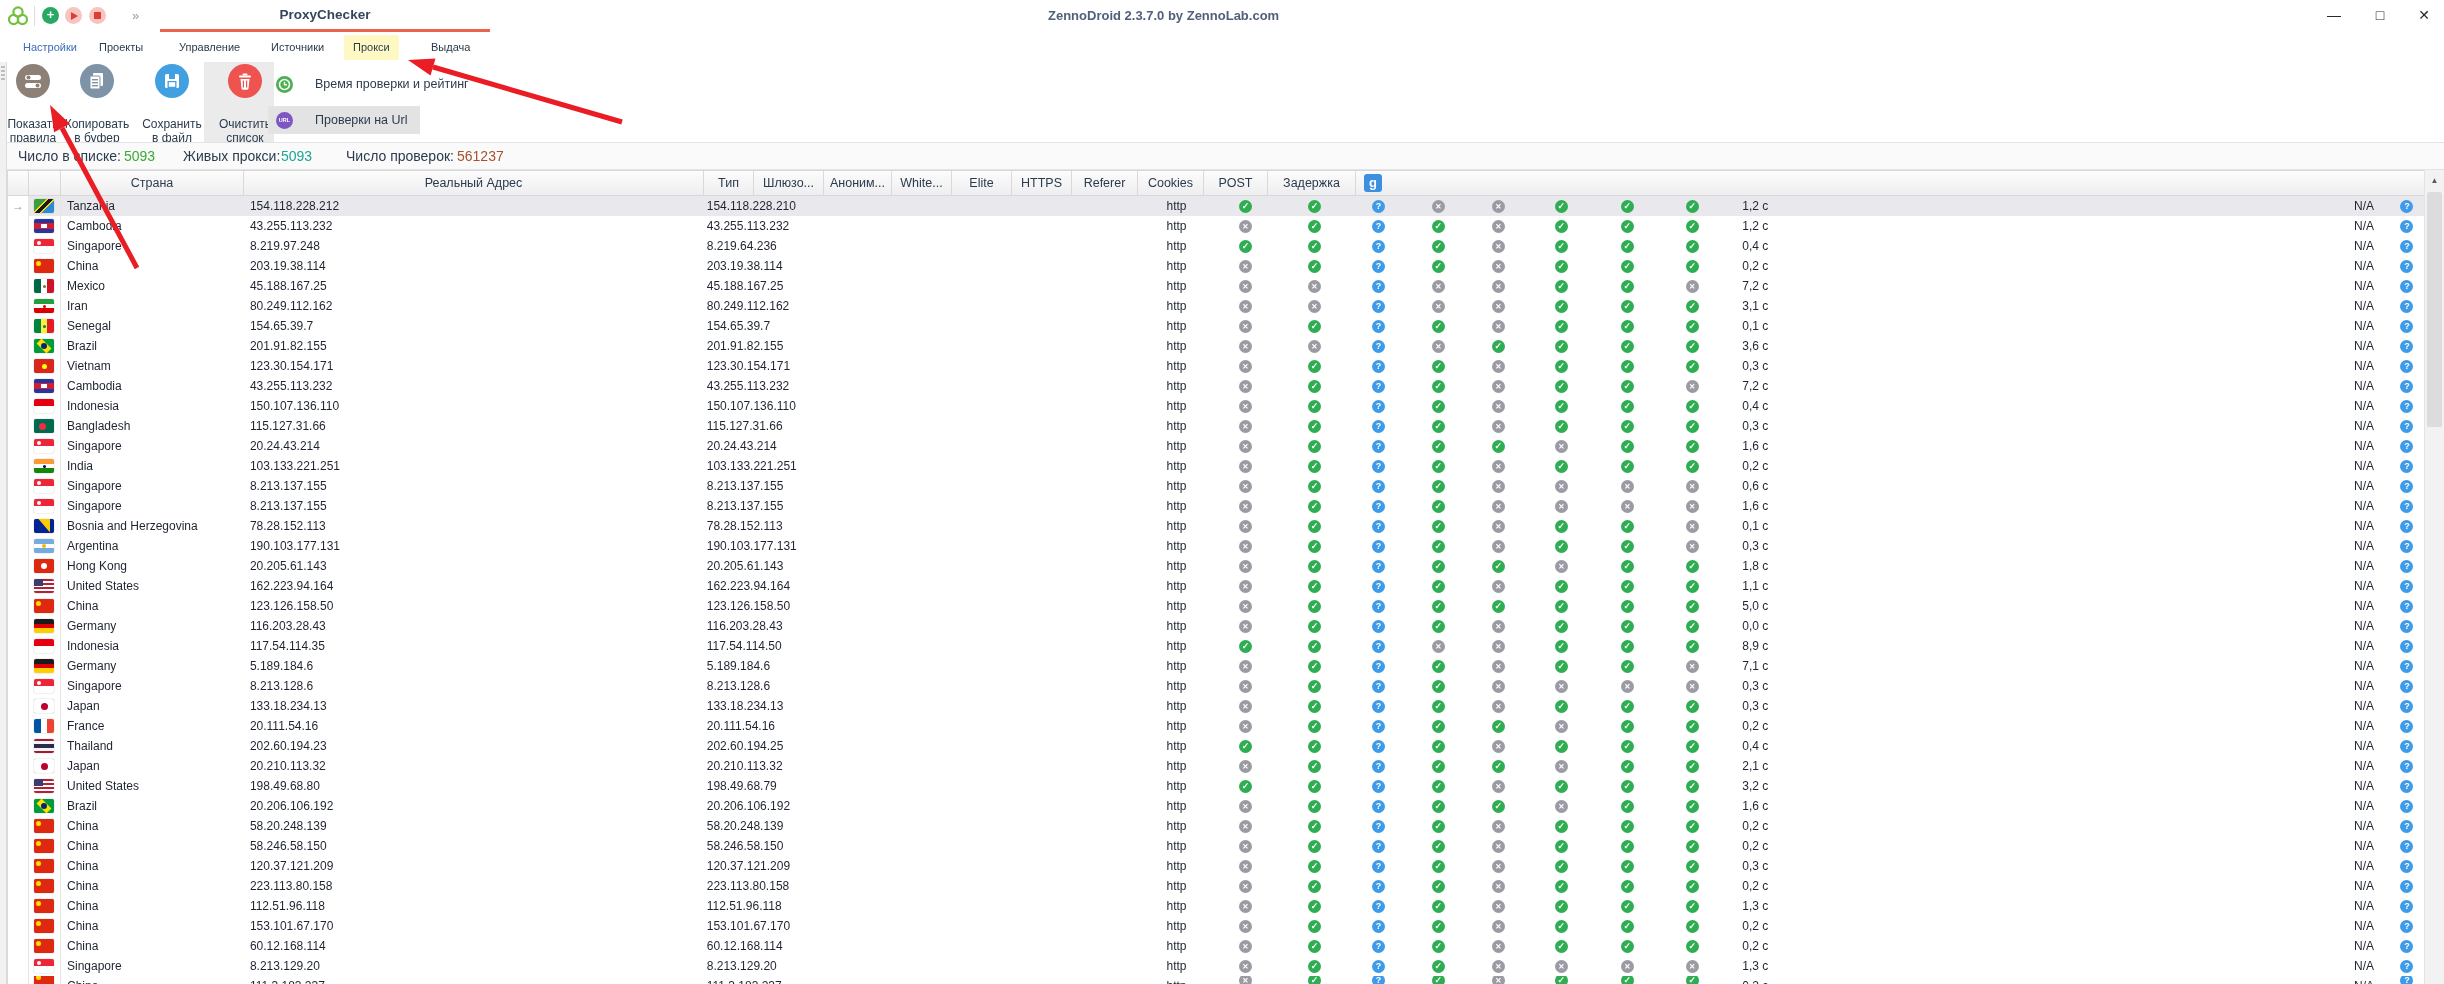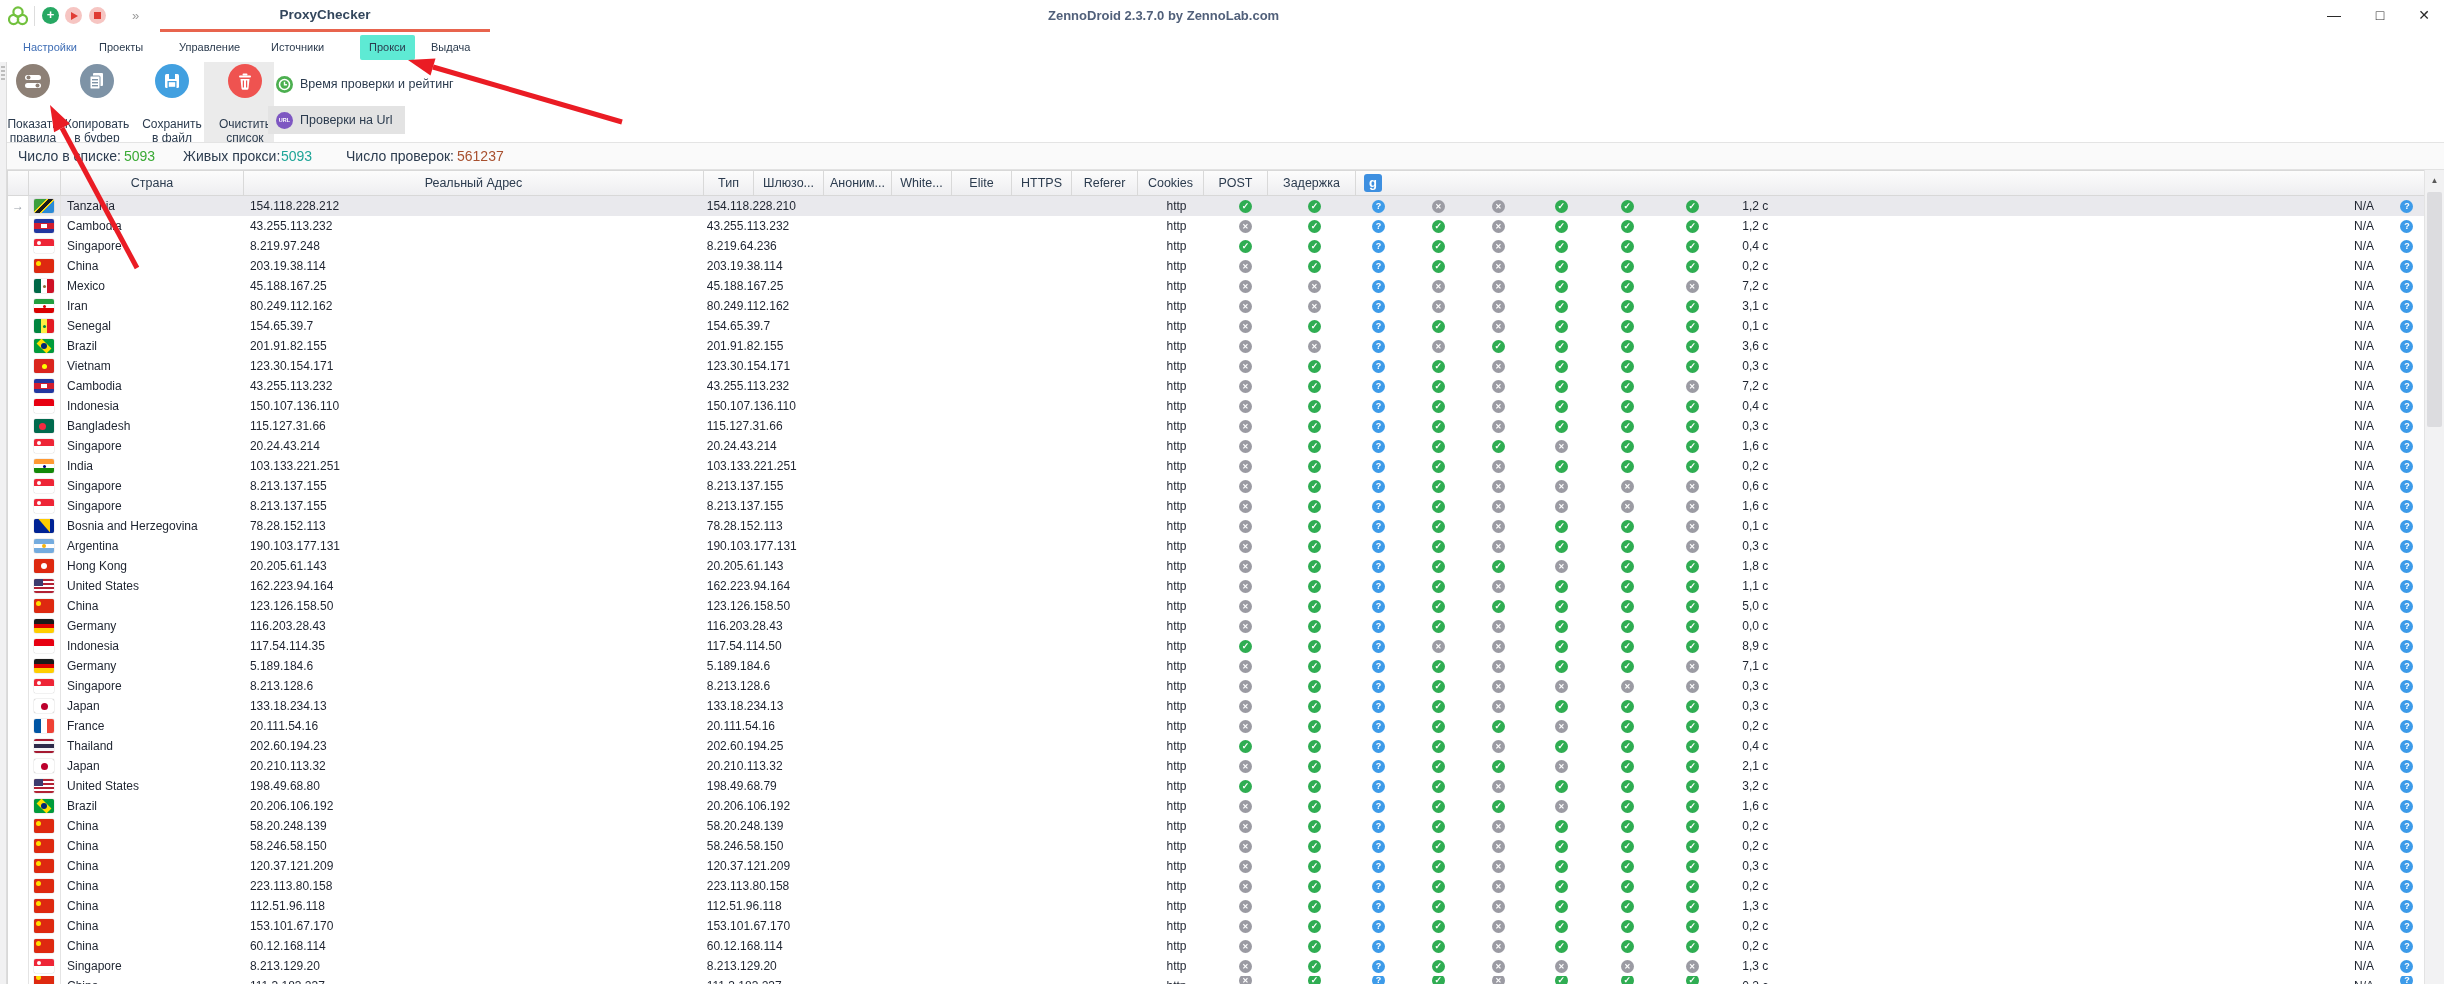--- a/index.html
+++ b/index.html
@@ -20,31 +20,31 @@
           font-weight:bold;font-size:13.5px;color:#33465c}
   .pc-underline{position:absolute;left:160px;top:29px;width:330px;height:3px;background:#e8644e}
   .app-title{position:absolute;left:1048px;top:0;width:364px;height:32px;line-height:32px;
              font-weight:bold;font-size:13px;color:#51607a}
   .wc{position:absolute;top:0;width:32px;height:31px;line-height:31px;text-align:center;font-size:14px;color:#2a2a2a}
   .wc-min{left:2318px}.wc-max{left:2364px}.wc-close{left:2408px}
   
   .menubar{position:absolute;left:0;top:32px;width:2444px;height:30px;background:#fff}
   .mtab{position:absolute;top:3px;height:25px;line-height:25px;font-size:11px;color:#2b3b4e;padding:0 9px;border-radius:2px;cursor:default}
   .m0{left:14px;color:#3e6db5}.m1{left:90px}.m2{left:170px}.m3{left:262px}
-  .m4{left:360px;background:#5eead4}.m5{left:422px}
+  .m4{left:344px;background:#fef9c3}.m5{left:422px}
   
   .toolbar{position:absolute;left:0;top:62px;width:2444px;height:80px;background:#fff}
   .clear-panel{position:absolute;left:204px;top:0;width:70px;height:80px;background:#ebebeb}
   .bigbtn{position:absolute;top:2px;width:66px;text-align:center}
   .bb1{left:0}.bb2{left:64px}.bb3{left:139px}.bb4{left:212px}
   .bb-circle{width:34px;height:34px;border-radius:50%;margin:0 auto;position:relative}
   .bb1 .bb-circle{background:#8d8076}.bb2 .bb-circle{background:#7e93a6}
   .bb3 .bb-circle{background:#42a0e0}.bb4 .bb-circle{background:#ef5350}
   .bb-label{margin-top:19px;font-size:12px;line-height:14px;color:#2b3b4e}
-  .tgl{position:absolute;height:28px;display:flex;align-items:center;gap:7px;font-size:12.5px;color:#2b3b4e}
+  .tgl{position:absolute;height:28px;display:flex;align-items:center;gap:22px;font-size:12.5px;color:#2b3b4e}
   .tgl1{left:276px;top:8px}
   .tgl2{left:268px;top:44px;background:#e3e3e3;padding:0 12px 0 8px}
   .ticon{width:17px;height:17px;border-radius:50%;flex:0 0 auto;position:relative}
   .ticon-clock{background:#4caf50}
   .ticon-url{background:#7e57c2;color:#fff;font-size:5.5px;font-weight:bold;text-align:center;line-height:17px}
   
   .statsbar{position:absolute;left:0;top:142px;width:2444px;height:28px;background:#fafafa;
             border-top:1px solid #e4e4e4;border-bottom:1px solid #e2e2e2;box-sizing:border-box;font-size:14px;line-height:26px}
   .stat-label{position:absolute;color:#2b3b4e}
   .stat-val{position:absolute;font-weight:normal}

